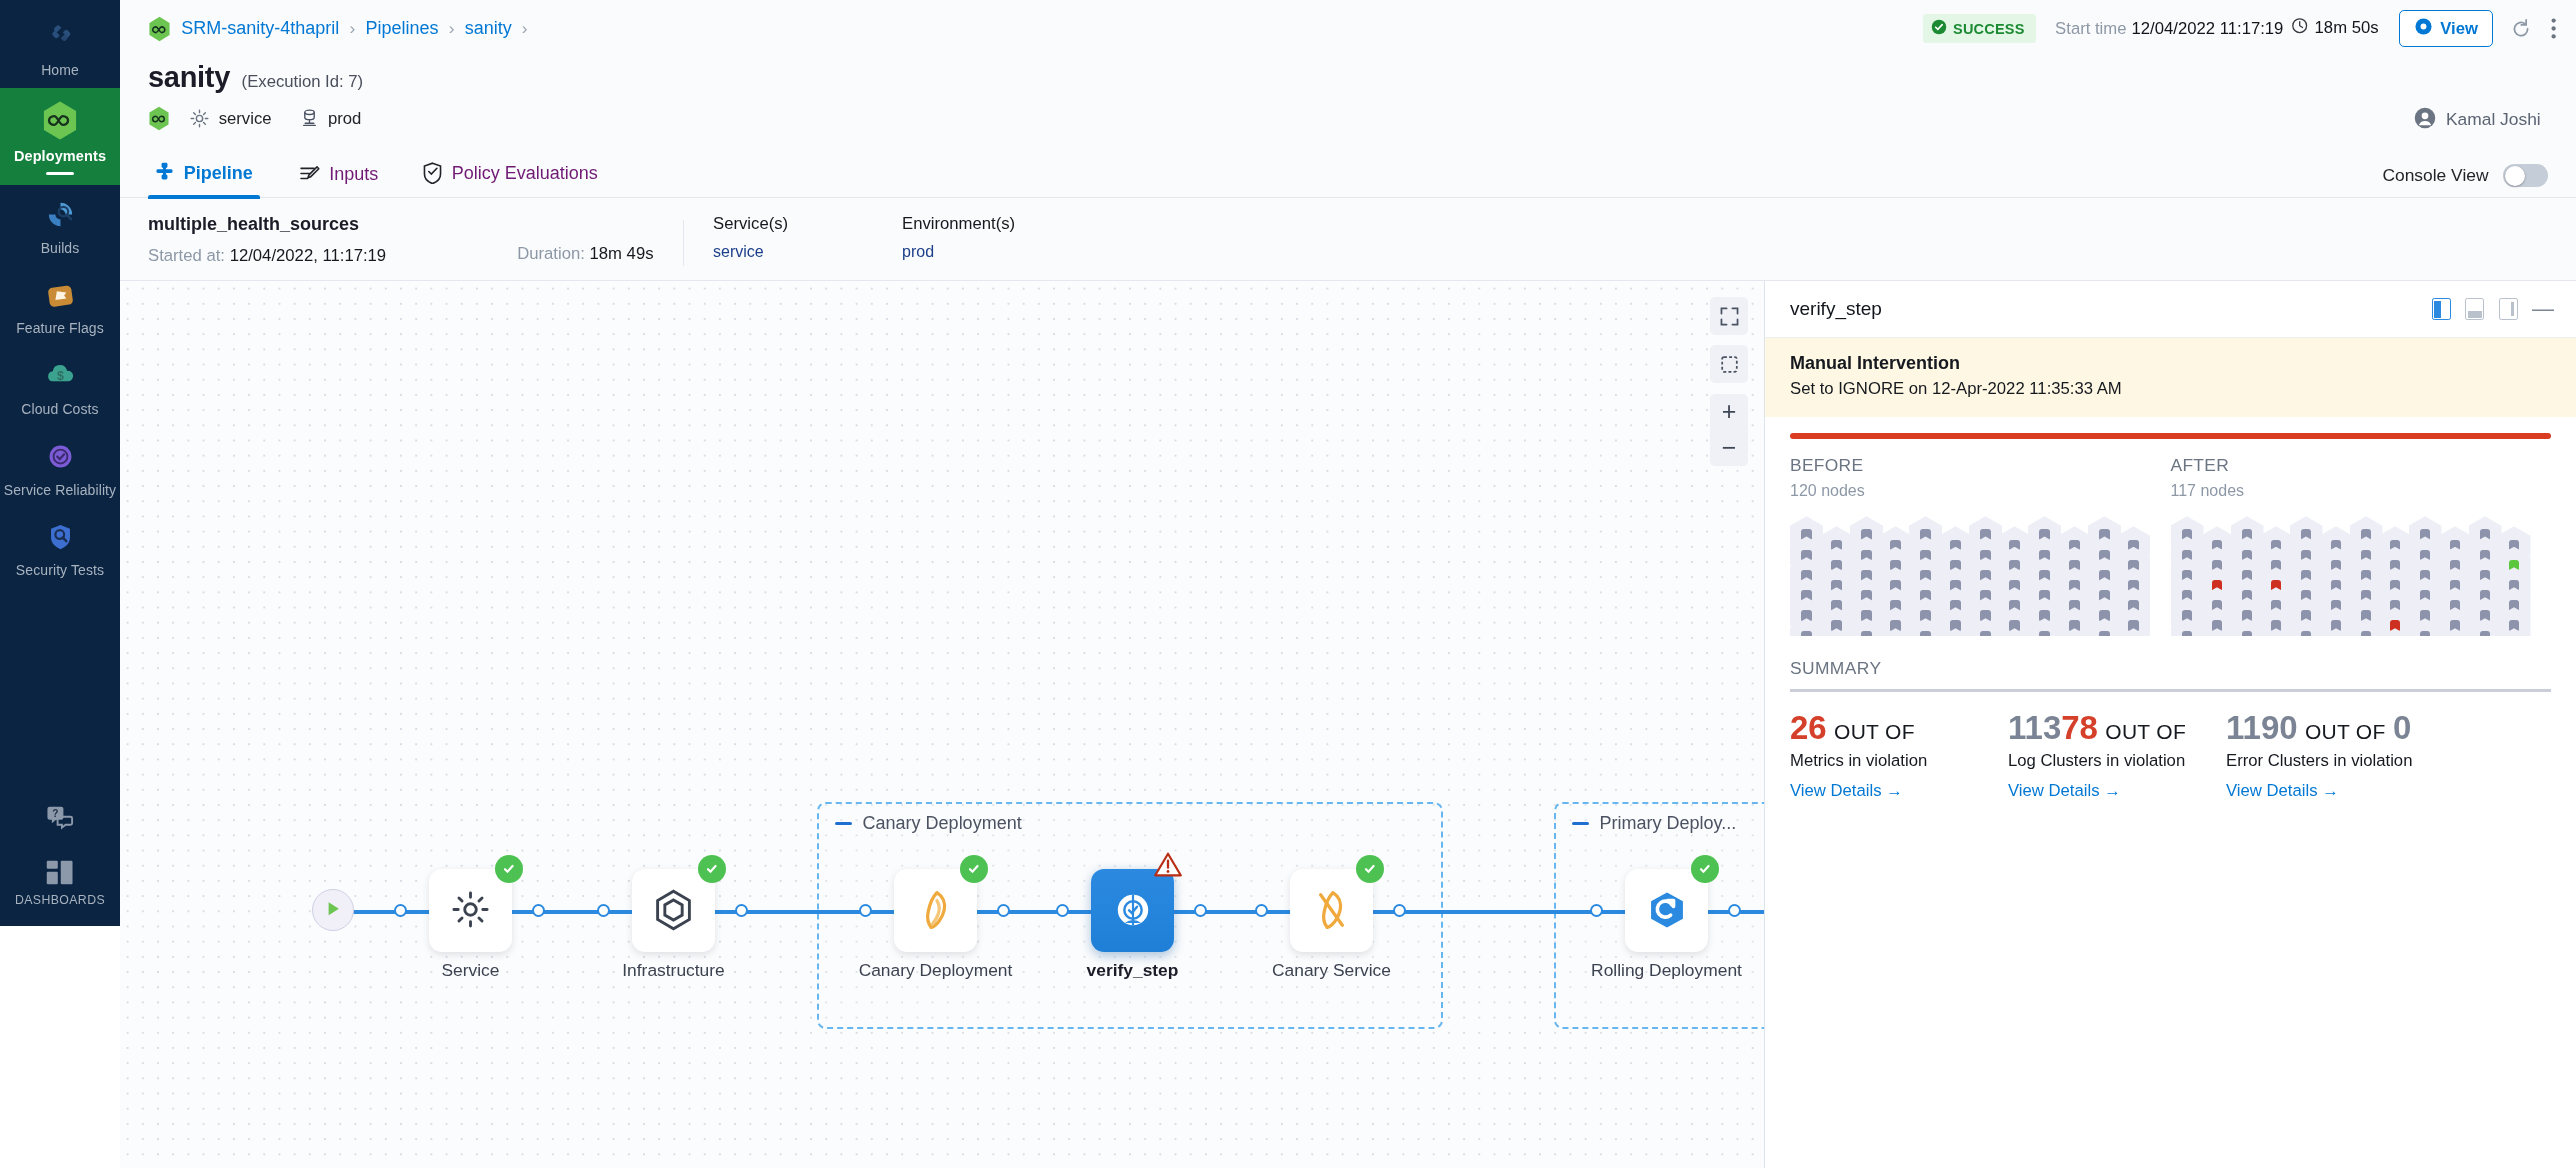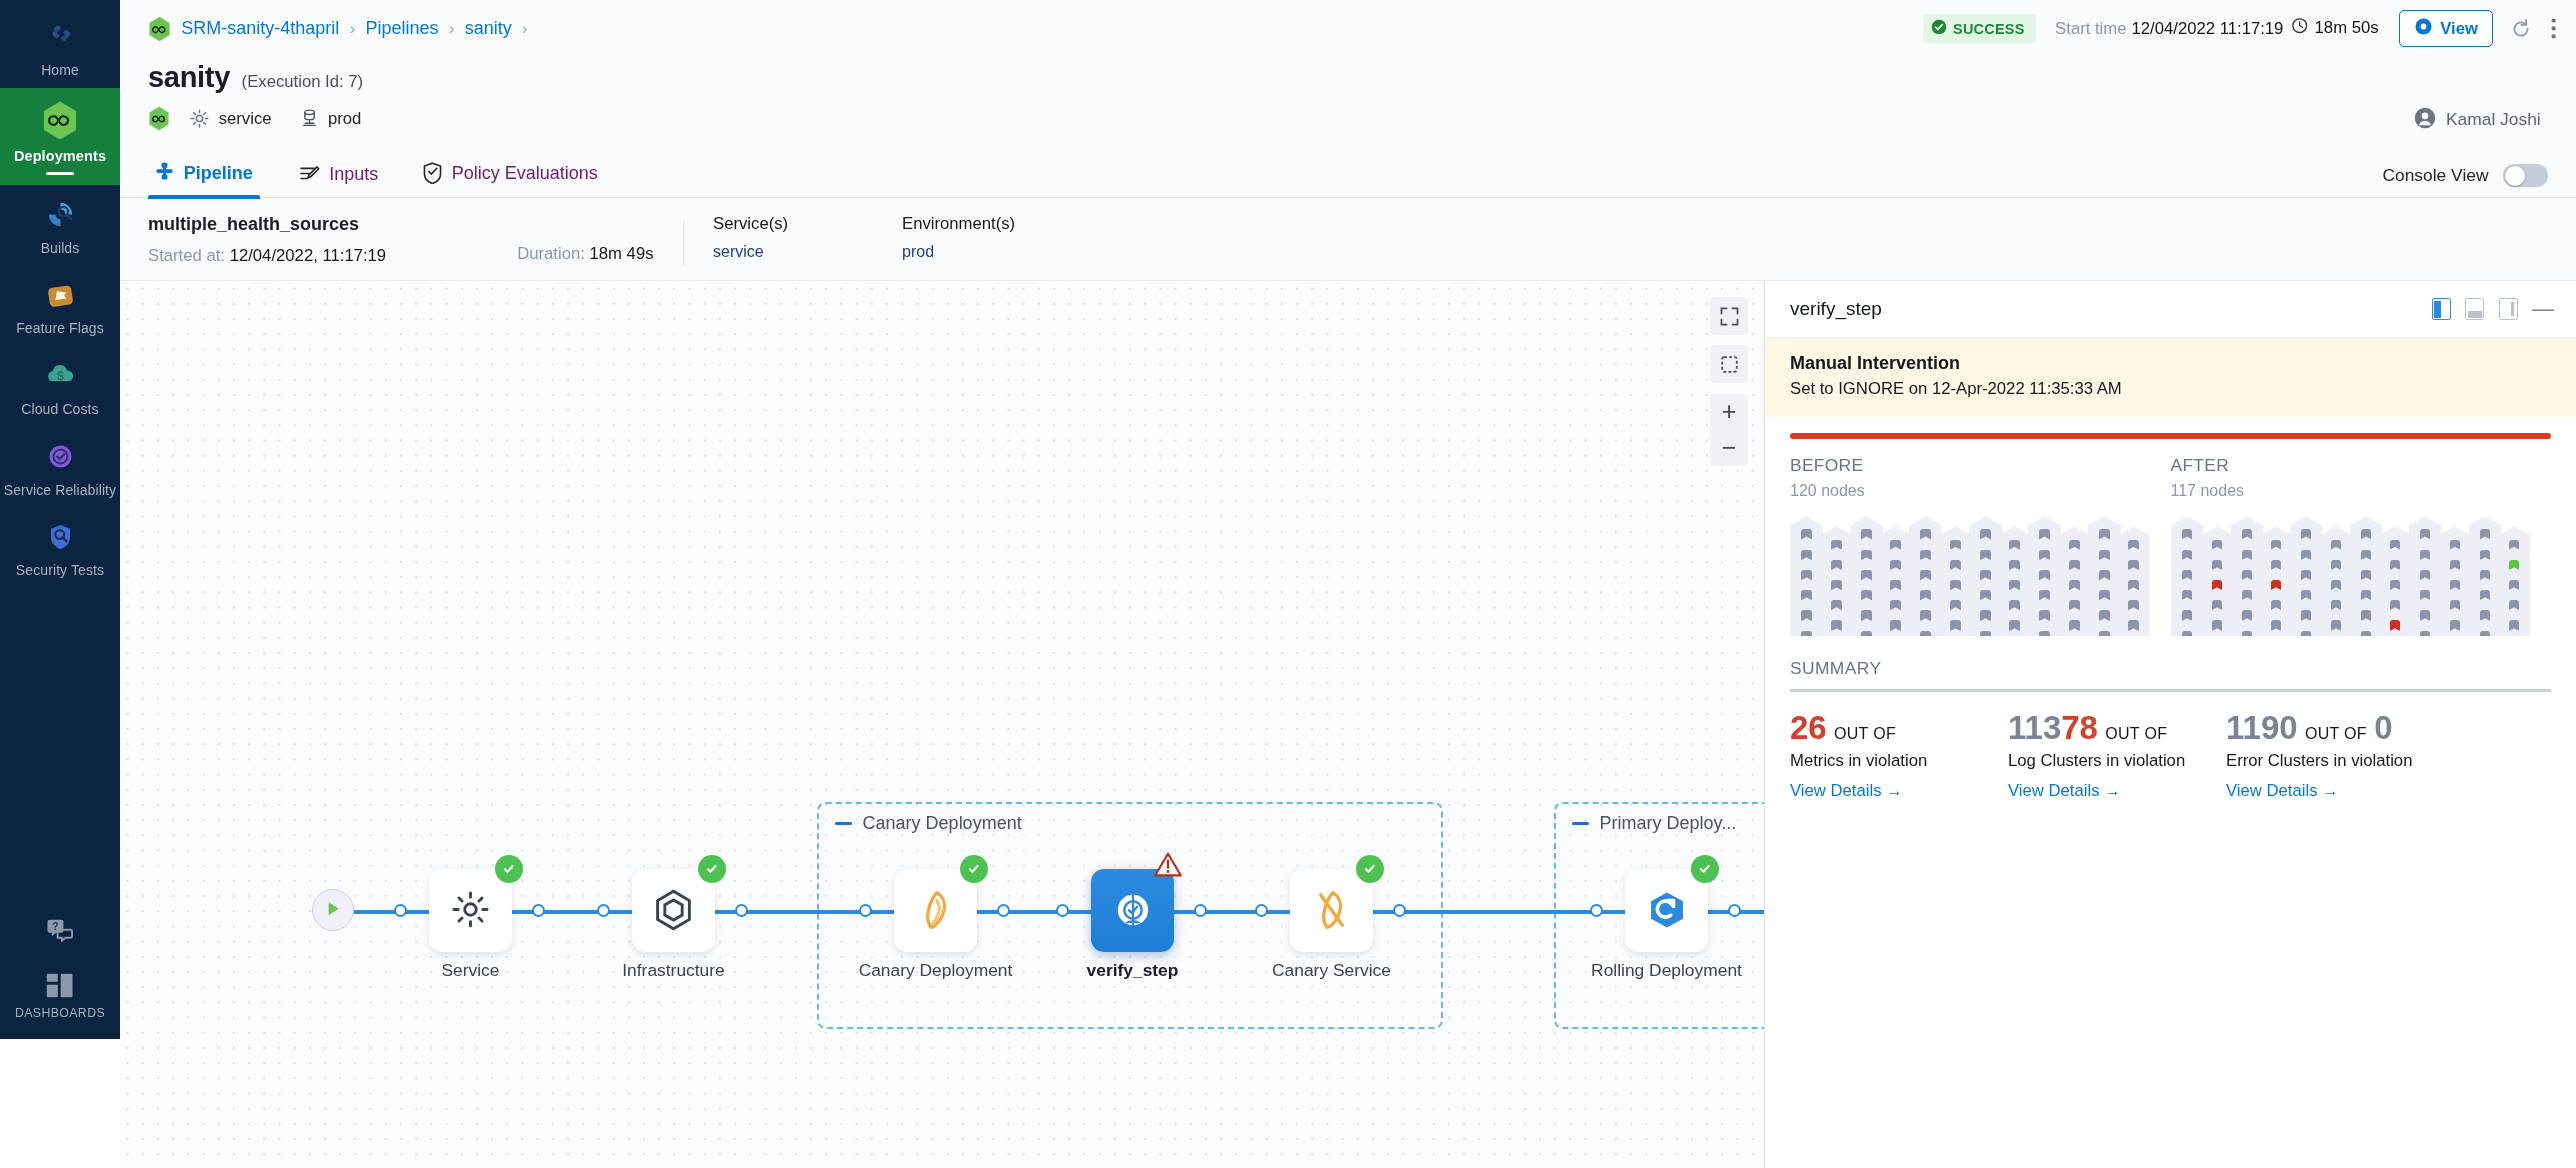--- a/index.html
+++ b/index.html
@@ -5,21 +5,21 @@
   * { box-sizing: border-box; margin: 0; padding: 0; }
   html, body {
     width: 2576px; height: 1169px;
     font-family: "Liberation Sans", sans-serif;
     background: #ffffff; overflow: hidden;
   }
   .app { display: flex; width: 2576px; height: 1169px; }
 
   
   .leftnav {
-    width: 120px; flex: 0 0 120px; height: 1039px;
+    width: 120px; flex: 0 0 120px; height: 926px;
     background: #0b2441; display: flex; flex-direction: column;
     align-items: flex-start; padding-top: 7.3px; position: relative;
   }
   .nav-item {
     width: 120px; padding: 11.6px 2.9px 10.2px; text-align: center;
     cursor: pointer; position: relative;
   }
   .nav-item.active { background: #15803d; }
   .nav-ico { display: block; margin: 0 auto 5.8px; }
   .nav-label {
@@ -218,21 +218,21 @@
 
   .summary-wrap { padding: 22px 25px 0; }
   .summary-label { font-size: 17.4px; color: #6b7482; letter-spacing: 0.4px; }
   .summary-rule { height: 2.2px; background: #c9ced7; margin-top: 10.2px; }
   .stats { display: flex; padding: 19px 25px 0; gap: 0; }
   .stat { width: 218px; padding-right: 13px; }
   .stat-head { display: flex; align-items: baseline; flex-wrap: wrap; }
   .stat-num { font-size: 33px; font-weight: 700; line-height: 1.05; }
   .stat-num.red { color: #d5402a; }
   .stat-num.gray { color: #7b8494; }
-  .stat-of { font-size: 16px; color: #16191f; margin-left: 7.3px; line-height: 1.25; letter-spacing:0.3px;}
+  .stat-of { font-size: 21px; color: #16191f; margin-left: 7.3px; line-height: 1.25; letter-spacing:0.3px;}
   .stat-desc { font-size: 16.7px; color: #16191f; margin-top: 4.4px; line-height: 1.3; }
   .stat-link { font-size: 16.7px; color: #0278d5; margin-top: 10.2px; cursor: pointer; display: inline-block; }
 </style>
 </head>
 <body>
 
 <div class="app">
 
   <nav class="leftnav">
 

